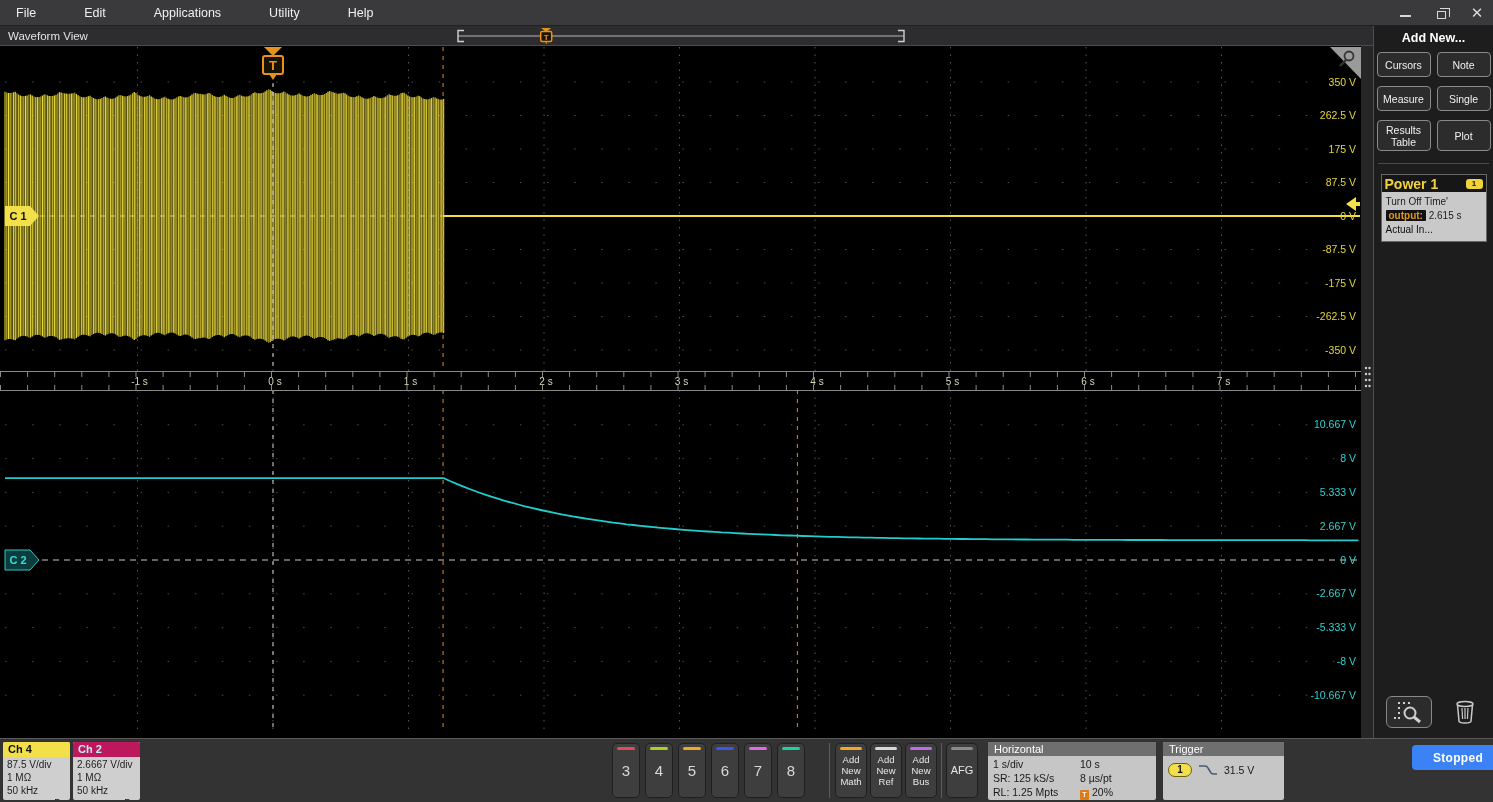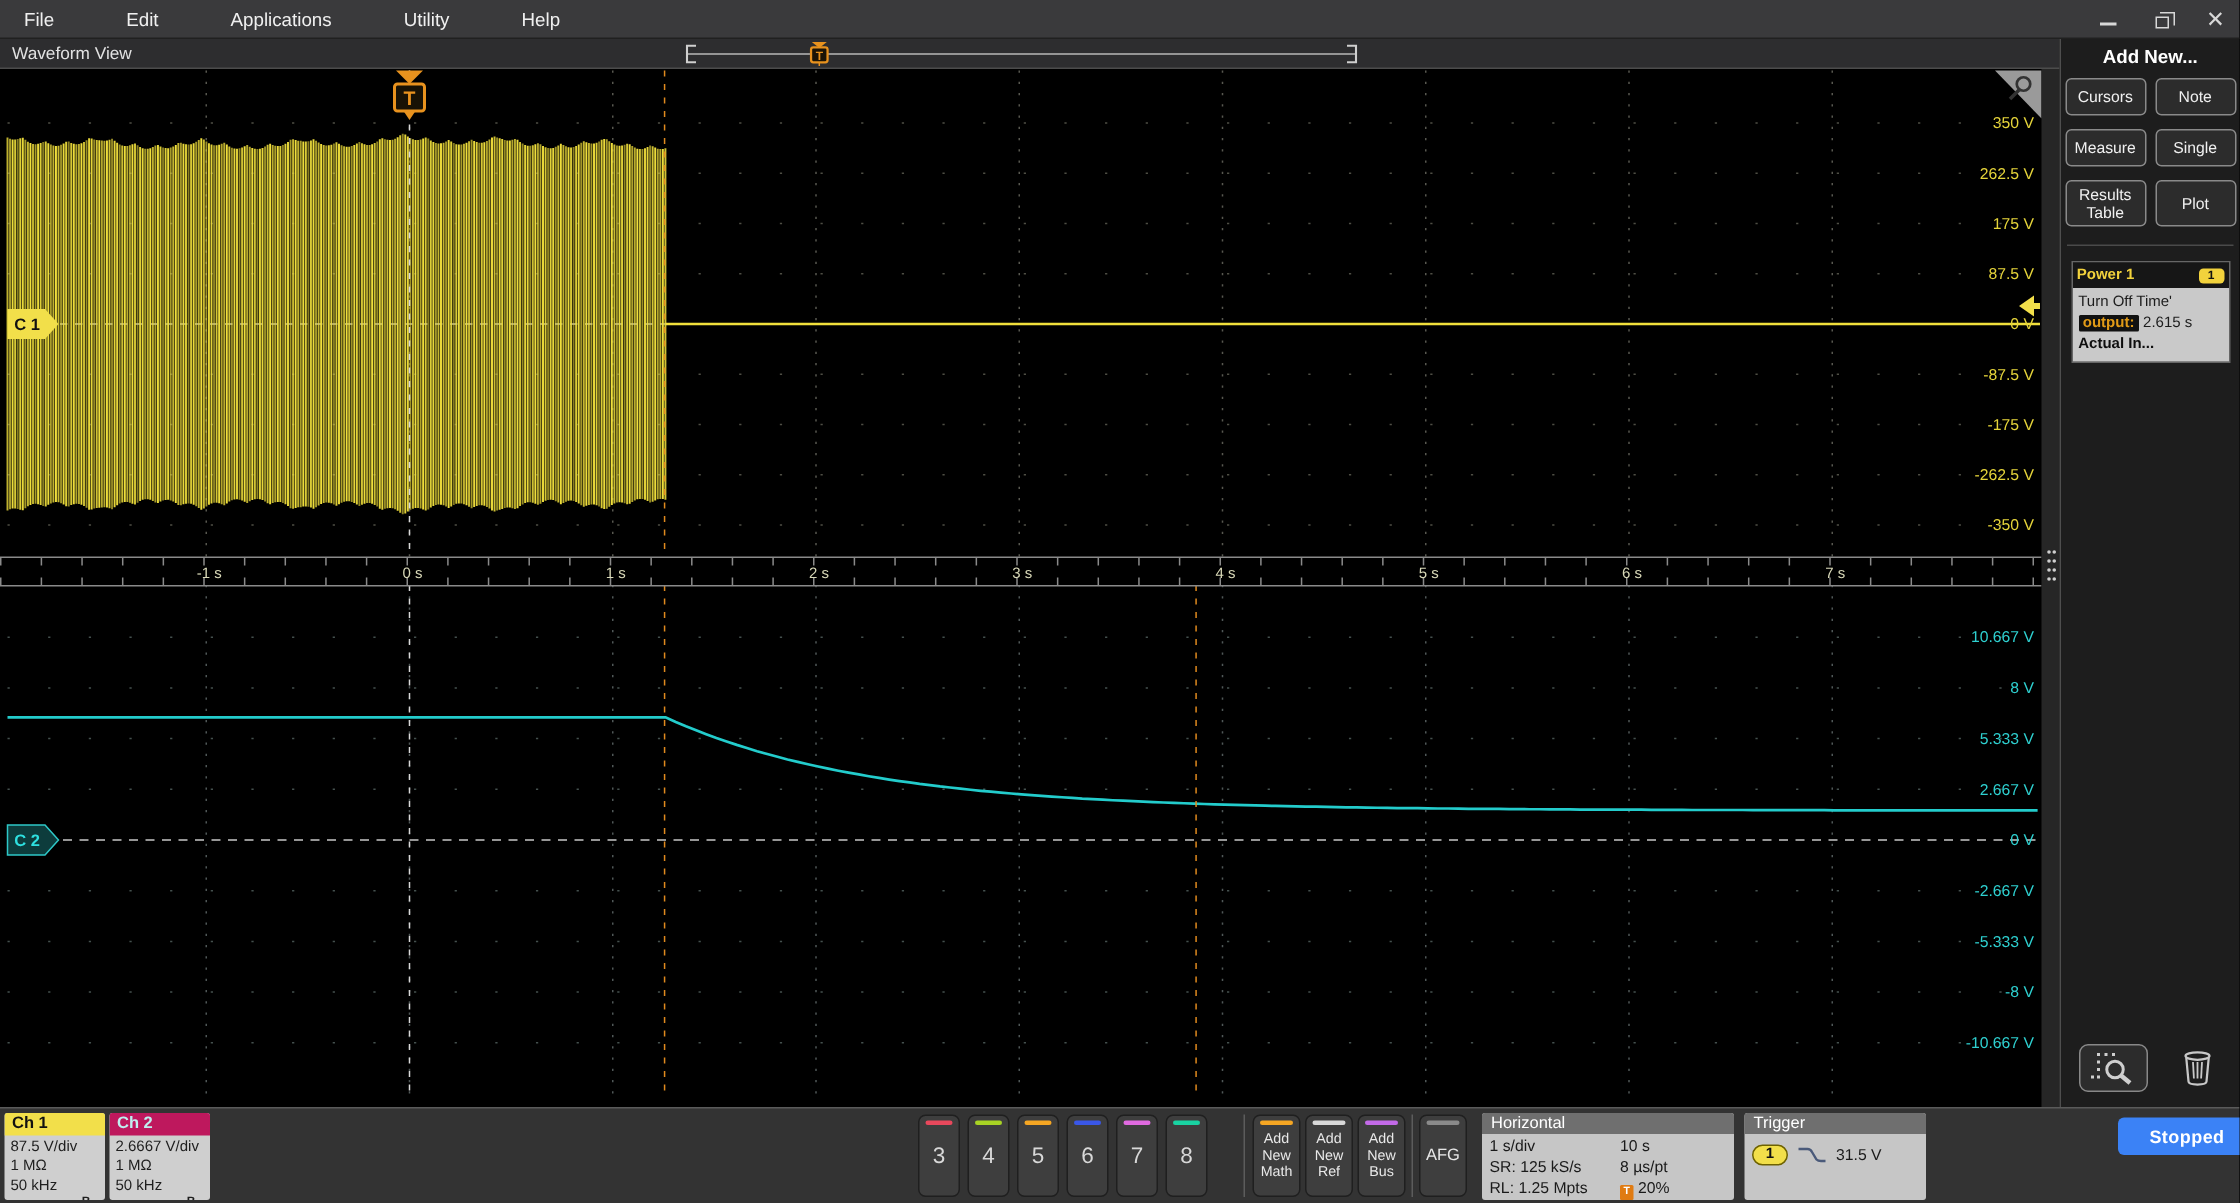--- a/index.html
+++ b/index.html
@@ -29,26 +29,26 @@
 
   
   .right-panel{position:absolute;top:26px;left:1373px;width:120px;height:712px;background:#1d1d1d;border-left:1px solid #4e4e4e}
   .rp-header{font-size:12.5px;font-weight:bold;color:#fff;text-align:center;padding:5px 0 7px 0}
   .rp-grid{display:grid;grid-template-columns:54px 54px;gap:9px 6px;justify-content:center}
   .rp-btn{background:#2c2c2c;border:1px solid #8a8a8a;border-radius:4px;color:#f0f0f0;font-size:10.5px;
           min-height:25px;display:flex;align-items:center;justify-content:center;text-align:center;line-height:12px;padding:2px}
   .rp-sep{height:1px;background:#4a4a4a;margin:12px 4px 0 4px}
   .power-card{margin:10px auto 0 auto;width:106px;border:1px solid #666}
   .power-head{background:#161616;height:17px;display:flex;align-items:center;justify-content:space-between;padding:0 3px}
-  .power-title{color:#f2d23c;font-size:10px;font-weight:bold}
+  .power-title{color:#f2d23c;font-size:14px;font-weight:bold}
   .power-badge{background:#f2d23c;color:#111;border-radius:3px;font-size:8px;font-weight:bold;width:17px;height:10px;
                display:flex;align-items:center;justify-content:center}
   .power-body{background:#c9c9c9;color:#1c1c1c;font-size:10px;padding:3px 4px 4px 4px;line-height:14px}
   .output-chip{background:#111;color:#e09a17;font-weight:bold;padding:0 3px;border-radius:1px}
-  .power-more{font-weight:bold;color:#0e0e0e}
+  .power-more{font-weight:normal;color:#0e0e0e}
   .rp-footer{position:absolute;bottom:8px;left:0;width:120px;height:34px}
   .zoom-mode-btn{position:absolute;left:12px;top:0;width:46px;height:32px;background:#2c2c2c;border:1px solid #888;border-radius:6px;
                  display:flex;align-items:center;justify-content:center}
   .trash-btn{position:absolute;right:16px;top:2px;width:26px;height:28px;display:flex;align-items:center;justify-content:center}
 
   
   .bottombar{position:absolute;top:738px;left:0;width:1493px;height:64px;background:#333333;border-top:1px solid #5a5a5a}
   .ch-badge{position:absolute;top:3px;width:67px;height:58px;border-radius:2px;overflow:hidden;background:#cfcfcf}
   .ch-head{height:15px;font-size:11px;font-weight:bold;line-height:15px;padding-left:5px}
   .ch-body{padding:1px 0 0 4px;font-size:10px;color:#1e1e1e;line-height:13px;position:relative;height:58px}
@@ -526,21 +526,21 @@
         <line x1="10" y1="8" x2="10" y2="19" stroke="#c8c8c8" stroke-width="1.2"></line>
         <line x1="13" y1="8" x2="12.4" y2="19" stroke="#c8c8c8" stroke-width="1.2"></line>
       </svg>
     </div>
   </div>
 </div>
 
 <div class="bottombar">
 
   <div class="ch-badge" style="left:3px">
-    <div class="ch-head" style="background:#f2df4a;color:#111">Ch 1</div>
+    <div class="ch-head" style="background:#f2df4a;color:#111">Ch 4</div>
     <div class="ch-body">
       <div>87.5 V/div</div>
       <div>1 MΩ</div>
       <div>50 kHz</div>
       <div class="bw"><span>B</span><sub>W</sub></div>
     </div>
   </div>
 
   <div class="ch-badge" style="left:73px">
     <div class="ch-head" style="background:#be185d;color:#bfeff0">Ch 2</div>

